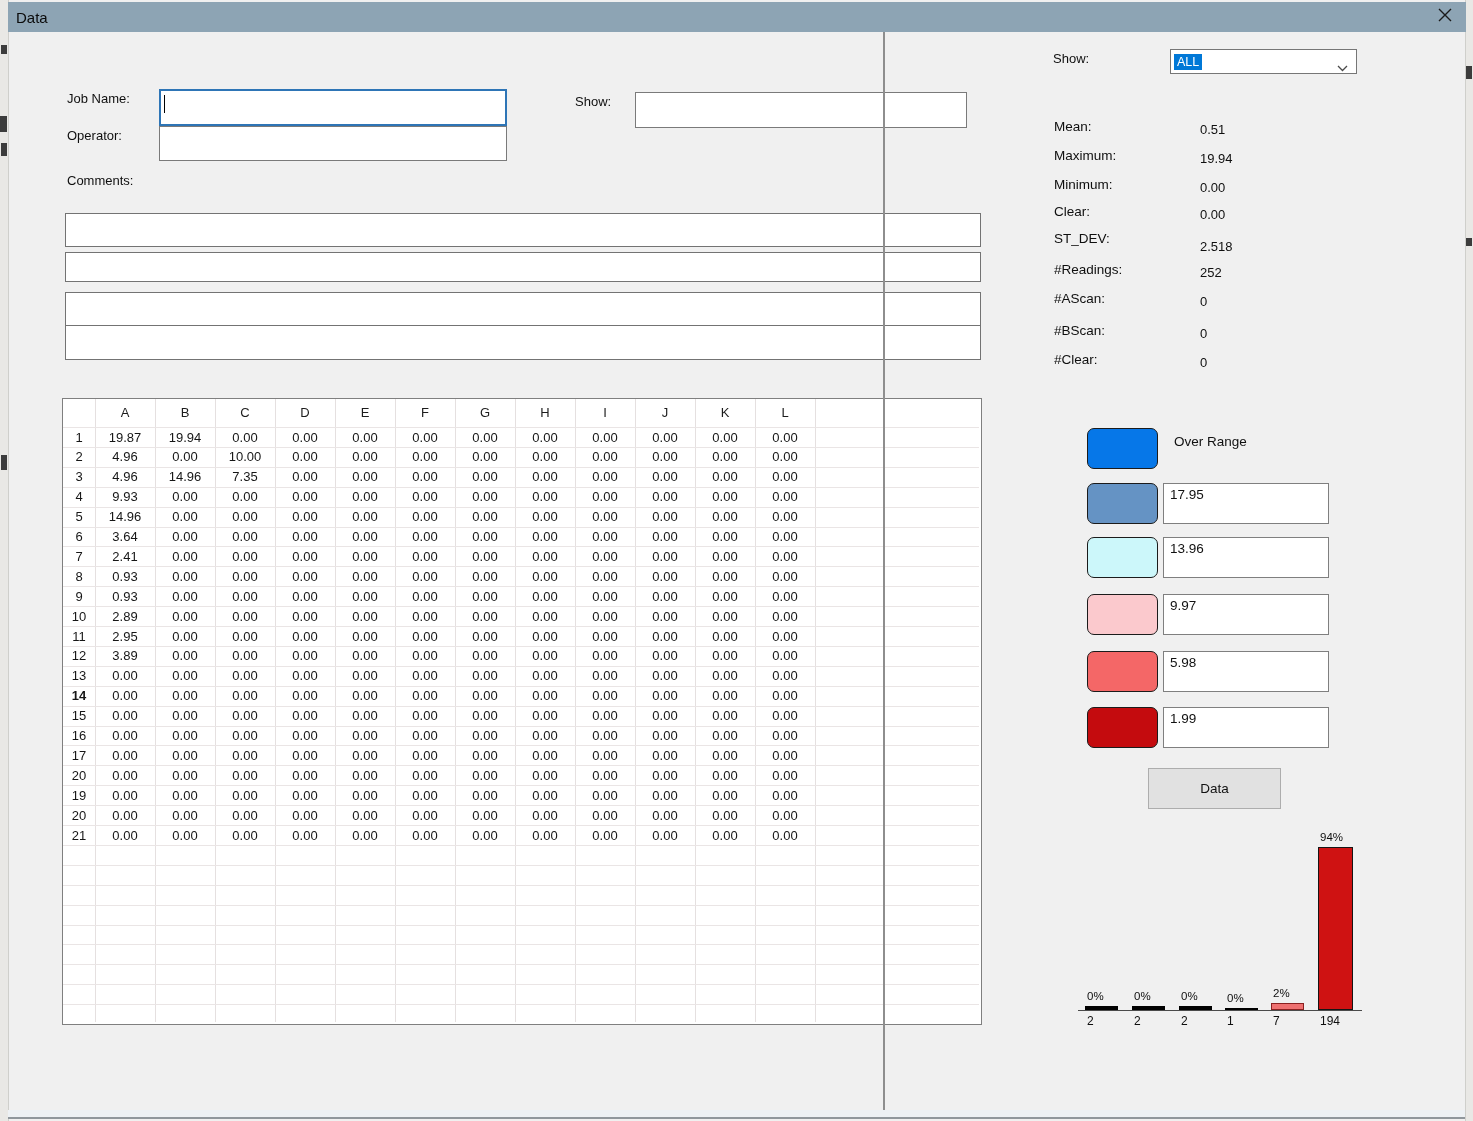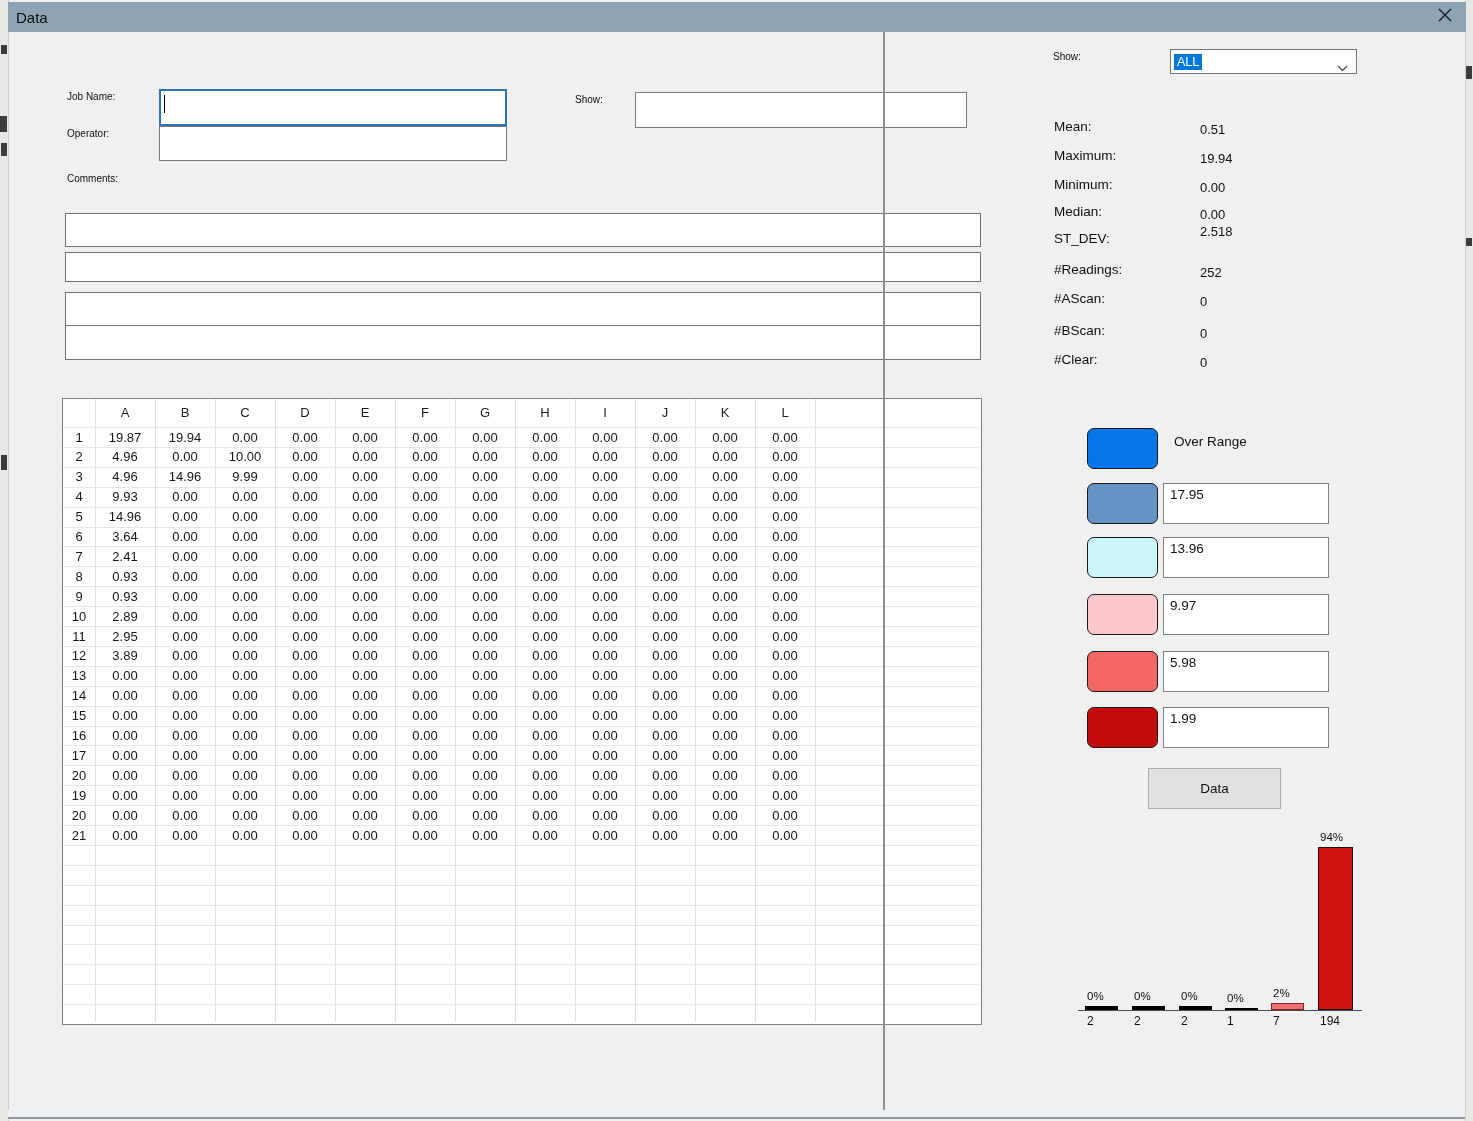--- a/index.html
+++ b/index.html
@@ -14,21 +14,21 @@
   .edge-left{left:0;top:0;width:8px;height:1121px;border-right:1px solid #cfcfcb}
   .edge-right{left:1465px;top:0;width:8px;height:1121px;border-left:1px solid #cfcfcb}
   .bottom-strip{left:8px;top:1110px;width:1457px;height:7px;background:#edf1f4;border-bottom:2px solid #90979c;z-index:1}
   .mark{position:absolute;background:#3c3c3c;z-index:2}
   .titlebar{left:8px;top:2px;width:1458px;height:30px;background:#8da4b4;display:flex;align-items:center;padding-left:8px;box-sizing:border-box;z-index:3}
   .title-text{font-size:15px;color:#0b0b0b}
   .close-btn{position:absolute;left:1434px;top:7px;width:22px;height:20px;display:flex;align-items:center;justify-content:center;cursor:pointer;z-index:4}
   
   .divider{left:883px;top:32px;width:2px;height:1078px;background:#8e8e8e;z-index:6}
   
-  .field-label{font-size:10px;color:#0f0f0f;white-space:nowrap}
+  .field-label{font-size:13px;color:#0f0f0f;white-space:nowrap}
   .input-box{background:#fff;border:1px solid #777;box-sizing:border-box}
   .job-input{left:159px;top:89px;width:348px;height:37px;border:2px solid #2e75b6}
   .caret{left:164px;top:95px;width:1px;height:18px;background:#000}
   .operator-input{left:159px;top:126px;width:348px;height:35px;border-color:#7a7a7a}
   .date-input{left:635px;top:92px;width:332px;height:36px;border-color:#7a7a7a}
   .cbox{left:65px;width:916px;background:#fff;border:1px solid #737373;box-sizing:border-box}
   
   .grid{left:62px;top:398px;width:920px;height:627px;background:#fff;border:1px solid #7f7f7f;box-sizing:border-box;z-index:2}
   .gv{position:absolute;width:1px;background:#e5e0e0;top:0;height:623px}
   .gh{position:absolute;height:1px;background:#eae5e5;left:0;width:916px}
@@ -169,21 +169,21 @@
     <div class="gcell" style="left: 332px; width: 60px; top: 50.4px;">0.00</div>
     <div class="gcell" style="left: 392px; width: 60px; top: 50.4px;">0.00</div>
     <div class="gcell" style="left: 452px; width: 60px; top: 50.4px;">0.00</div>
     <div class="gcell" style="left: 512px; width: 60px; top: 50.4px;">0.00</div>
     <div class="gcell" style="left: 572px; width: 60px; top: 50.4px;">0.00</div>
     <div class="gcell" style="left: 632px; width: 60px; top: 50.4px;">0.00</div>
     <div class="gcell" style="left: 692px; width: 60px; top: 50.4px;">0.00</div>
     <div class="gnum" style="left: 0px; width: 32px; top: 70.3px;">3</div>
     <div class="gcell" style="left: 32px; width: 60px; top: 70.3px;">4.96</div>
     <div class="gcell" style="left: 92px; width: 60px; top: 70.3px;">14.96</div>
-    <div class="gcell" style="left: 152px; width: 60px; top: 70.3px;">9.99</div>
+    <div class="gcell" style="left: 152px; width: 60px; top: 70.3px;">7.35</div>
     <div class="gcell" style="left: 212px; width: 60px; top: 70.3px;">0.00</div>
     <div class="gcell" style="left: 272px; width: 60px; top: 70.3px;">0.00</div>
     <div class="gcell" style="left: 332px; width: 60px; top: 70.3px;">0.00</div>
     <div class="gcell" style="left: 392px; width: 60px; top: 70.3px;">0.00</div>
     <div class="gcell" style="left: 452px; width: 60px; top: 70.3px;">0.00</div>
     <div class="gcell" style="left: 512px; width: 60px; top: 70.3px;">0.00</div>
     <div class="gcell" style="left: 572px; width: 60px; top: 70.3px;">0.00</div>
     <div class="gcell" style="left: 632px; width: 60px; top: 70.3px;">0.00</div>
     <div class="gcell" style="left: 692px; width: 60px; top: 70.3px;">0.00</div>
     <div class="gnum" style="left: 0px; width: 32px; top: 90.2px;">4</div>
@@ -309,21 +309,21 @@
     <div class="gcell" style="left: 152px; width: 60px; top: 269.3px;">0.00</div>
     <div class="gcell" style="left: 212px; width: 60px; top: 269.3px;">0.00</div>
     <div class="gcell" style="left: 272px; width: 60px; top: 269.3px;">0.00</div>
     <div class="gcell" style="left: 332px; width: 60px; top: 269.3px;">0.00</div>
     <div class="gcell" style="left: 392px; width: 60px; top: 269.3px;">0.00</div>
     <div class="gcell" style="left: 452px; width: 60px; top: 269.3px;">0.00</div>
     <div class="gcell" style="left: 512px; width: 60px; top: 269.3px;">0.00</div>
     <div class="gcell" style="left: 572px; width: 60px; top: 269.3px;">0.00</div>
     <div class="gcell" style="left: 632px; width: 60px; top: 269.3px;">0.00</div>
     <div class="gcell" style="left: 692px; width: 60px; top: 269.3px;">0.00</div>
-    <div class="gnum" style="left: 0px; width: 32px; top: 289.2px;">14</div>
+    <div class="gnum" style="left: 0px; width: 32px; top: 289.2px; font-weight: bold;">14</div>
     <div class="gcell" style="left: 32px; width: 60px; top: 289.2px;">0.00</div>
     <div class="gcell" style="left: 92px; width: 60px; top: 289.2px;">0.00</div>
     <div class="gcell" style="left: 152px; width: 60px; top: 289.2px;">0.00</div>
     <div class="gcell" style="left: 212px; width: 60px; top: 289.2px;">0.00</div>
     <div class="gcell" style="left: 272px; width: 60px; top: 289.2px;">0.00</div>
     <div class="gcell" style="left: 332px; width: 60px; top: 289.2px;">0.00</div>
     <div class="gcell" style="left: 392px; width: 60px; top: 289.2px;">0.00</div>
     <div class="gcell" style="left: 452px; width: 60px; top: 289.2px;">0.00</div>
     <div class="gcell" style="left: 512px; width: 60px; top: 289.2px;">0.00</div>
     <div class="gcell" style="left: 572px; width: 60px; top: 289.2px;">0.00</div>
@@ -431,24 +431,24 @@
       </svg>
   </span>
 </div>
 <div id="stats">
     <div class="stat-label" style="top: 119px;">Mean:</div>
     <div class="stat-value" style="top: 122px;">0.51</div>
     <div class="stat-label" style="top: 148px;">Maximum:</div>
     <div class="stat-value" style="top: 151px;">19.94</div>
     <div class="stat-label" style="top: 177px;">Minimum:</div>
     <div class="stat-value" style="top: 180px;">0.00</div>
-    <div class="stat-label" style="top: 204px;">Median:</div>
+    <div class="stat-label" style="top: 204px;">Clear:</div>
     <div class="stat-value" style="top: 207px;">0.00</div>
     <div class="stat-label" style="top: 231px;">ST_DEV:</div>
-    <div class="stat-value" style="top: 224px; text-align: center;">2.518</div>
+    <div class="stat-value" style="top: 239px; text-align: center;">2.518</div>
     <div class="stat-label" style="top: 262px;">#Readings:</div>
     <div class="stat-value" style="top: 265px;">252</div>
     <div class="stat-label" style="top: 291px;">#AScan:</div>
     <div class="stat-value" style="top: 294px;">0</div>
     <div class="stat-label" style="top: 323px;">#BScan:</div>
     <div class="stat-value" style="top: 326px;">0</div>
     <div class="stat-label" style="top: 352px;">#Clear:</div>
     <div class="stat-value" style="top: 355px;">0</div>
   </div>
 

